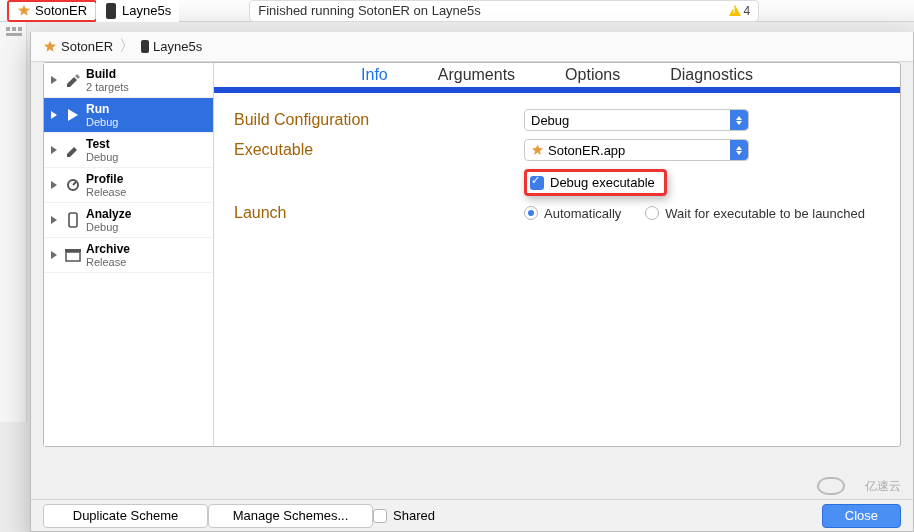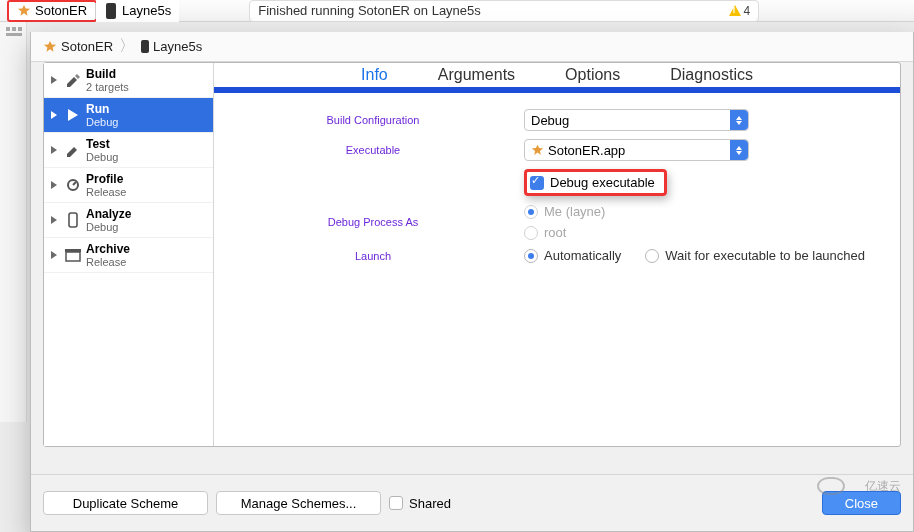--- a/index.html
+++ b/index.html
@@ -40,38 +40,38 @@
 .action-row.selected .action-text .sub { color: #e6eefc; }
 .play-g { width: 0; height: 0; border-top: 6px solid transparent; border-bottom: 6px solid transparent; border-left: 10px solid #fff; }
 
 .content { flex: 1; display: flex; flex-direction: column; }
 .tabbar { height: 30px; display: flex; align-items: center; justify-content: center; gap: 50px; border-bottom: 6px solid #1d4ed8; font-size: 16px; }
 .tab { color: #333; cursor: pointer; }
 .tab.active { color: #1a73e8; }
 
 .form { padding: 16px 20px 0 20px; }
 .frow { display: flex; align-items: center; margin-bottom: 8px; }
-.flabel { width: 290px; text-align: center; padding-right: 12px; color: #6d28d9; font-size: 11px; }
+.flabel { width: 290px; text-align: left; padding-right: 12px; color: #a16207; font-size: 16px; }
 .fcontrol { flex: 1; display: flex; align-items: center; gap: 8px; }
 .select { background: #fff; border: 1px solid #c9c9c9; border-radius: 4px; height: 22px; display: flex; align-items: center; padding: 0 6px; width: 225px; position: relative; font-size: 13px; }
 .select .sel-cap { position: absolute; right: 0; top: 0; width: 18px; height: 100%; background: #3e7eeb; border-radius: 0 4px 4px 0; display: flex; flex-direction: column; align-items: center; justify-content: center; gap: 1px; }
 .sel-cap::before { content:""; width:0; height:0; border-left:3px solid transparent; border-right:3px solid transparent; border-bottom:4px solid #fff; }
 .sel-cap::after { content:""; width:0; height:0; border-left:3px solid transparent; border-right:3px solid transparent; border-top:4px solid #fff; }
 
 .checkbox-hl { border: 3px solid #e33; border-radius: 4px; padding: 3px 9px 3px 3px; display: inline-flex; align-items: center; gap: 6px; box-shadow: 2px 4px 8px rgba(0,0,0,0.25); }
 .chk { width: 14px; height: 14px; background: #3e7eeb; border-radius: 3px; position: relative; }
 .chk::after { content: "✓"; color: #fff; font-size: 11px; position: absolute; left: 1px; top: -2px; }
 
 .radio { width: 14px; height: 14px; border: 1px solid #b5b5b5; border-radius: 50%; display: inline-flex; align-items: center; justify-content: center; margin-right: 6px; }
 .radio.on::after { content:""; width: 6px; height: 6px; background: #3e7eeb; border-radius: 50%; }
 .radio-line { display: flex; align-items: center; font-size: 13px; color: #333; }
 .radio-line.disabled { color: #a7a7a7; }
 .radio-line.disabled .radio { border-color: #d2d2d2; }
 
-.bottom-bar { position: absolute; left: 0; right: 0; bottom: 0; height: 57px; background: #f1f1f1; border-top: 1px solid #d5d5d5; display: flex; align-items: center; padding: 0 12px; gap: 8px; }
+.bottom-bar { position: absolute; left: 0; right: 0; bottom: 0; height: 32px; background: #f1f1f1; border-top: 1px solid #d5d5d5; display: flex; align-items: center; padding: 0 12px; gap: 0; }
 .btn { background: #fff; border: 1px solid #c8c8c8; border-radius: 4px; height: 24px; padding: 0 16px; font-size: 13px; display: flex; align-items: center; justify-content: center; }
 .btn.primary { background: #4a90f4; color: #fff; border-color: #2b6fdc; padding: 0 22px; }
 .shared-wrap { display: flex; align-items: center; gap: 6px; }
 .shared-chk { width: 14px; height: 14px; border: 1px solid #b5b5b5; border-radius: 3px; background: #fff; }
 
 .app-ic { width: 14px; height: 14px; }
 .dev-ic { width: 10px; height: 16px; background: #333; border-radius: 2px; }
 .watermark { position: absolute; right: 12px; bottom: 36px; opacity: 0.5; font-size: 12px; color: #666; display:flex; align-items:center; gap:20px; }
 .watermark .cloud { width: 28px; height: 18px; border: 2px solid #888; border-radius: 50%/60%; position: relative; }
 </style>
@@ -244,33 +244,20 @@
         <div class="frow">
           <div class="flabel"></div>
           <div class="fcontrol">
             <span class="checkbox-hl">
               <span class="chk"></span>
               <span>Debug executable</span>
             </span>
           </div>
         </div>
 
-        <div class="frow">
-          <div class="flabel">Debug Process As</div>
-          <div class="fcontrol" style="flex-direction:column;align-items:flex-start;gap:6px">
-            <div class="radio-line disabled">
-                <span class="radio on"></span>
-                <span>Me (layne)</span>
-              </div>
-            <div class="radio-line disabled">
-                <span class="radio"></span>
-                <span>root</span>
-              </div>
-          </div>
-        </div>
 
         <div class="frow" style="margin-top:4px">
           <div class="flabel">Launch</div>
           <div class="fcontrol" style="flex-direction:row;align-items:flex-start;gap:24px">
             <div class="radio-line">
                 <span class="radio on"></span>
                 <span>Automatically</span>
               </div>
             <div class="radio-line">
                 <span class="radio"></span>

